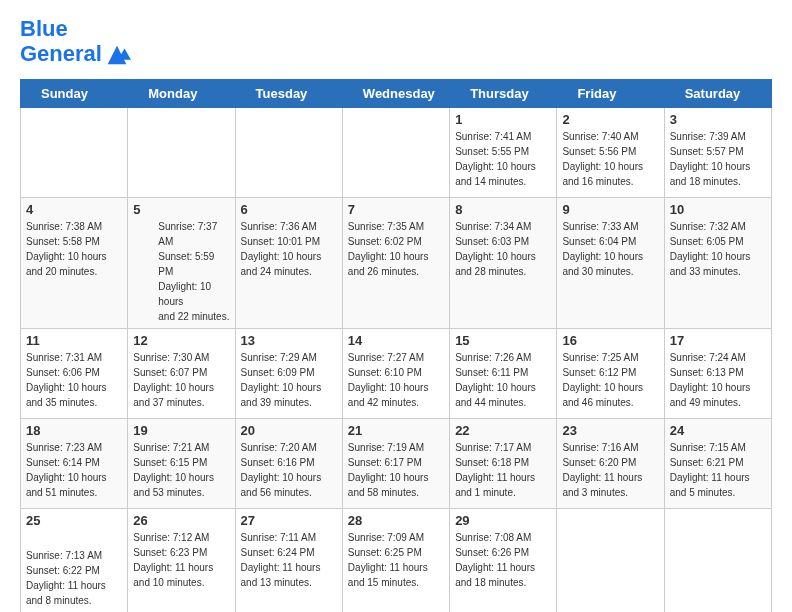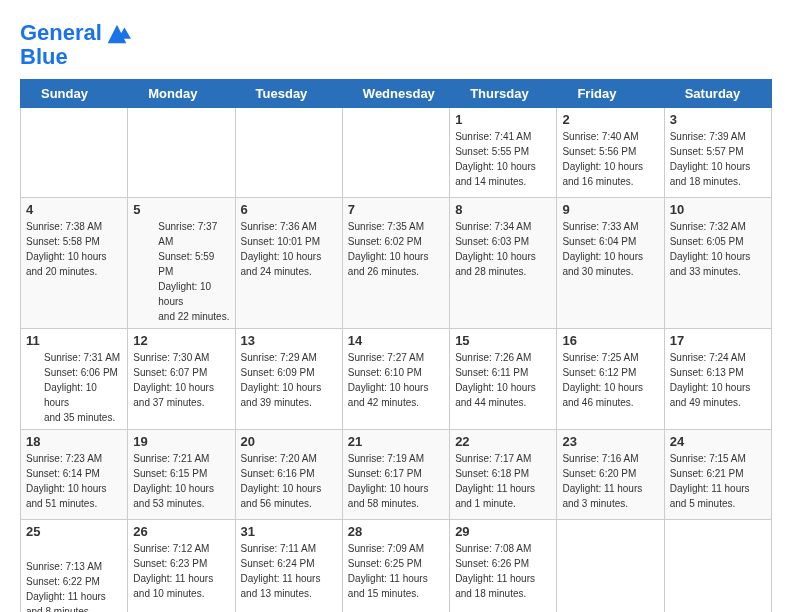--- a/index.html
+++ b/index.html
@@ -75,30 +75,30 @@
     td.empty {
       background: #fff;
     }
   </style>
 </head>
 <body>
 
 <div class="header">
   <div class="logo">
     <div>
+      <div style="font-size:22px;font-weight:bold;color:#1a73e8;line-height:1.15;margin-top:-4px;">Blue</div>
       <div style="display:flex;align-items:center;">
         <div style="font-size:22px;font-weight:bold;color:#333;line-height:1.15;">
           <span style="color:#1a73e8;">General</span><svg class="logo-icon" viewBox="0 0 30 30" width="28" height="28" style="vertical-align:middle;margin:0 1px;">
               <polygon points="5,25 15,5 25,25" fill="#1a73e8"></polygon>
               <polygon points="18,20 25,8 32,20" fill="#1a73e8" transform="translate(-2,0)"></polygon>
             </svg>
         </div>
         <div></div>
       </div>
-      <div style="font-size:22px;font-weight:bold;color:#1a73e8;line-height:1.15;margin-top:-4px;">Blue</div>
     </div>
   </div>
   <div class="title-block">
     <div class="month-title"></div>
     <div class="location"></div>
   </div>
 </div>
 
 <table>
   <thead>
@@ -187,21 +187,21 @@
           <div class="day-number">10</div>
           <div class="day-info" style="white-space: pre-line;">Sunrise: 7:32 AM
 Sunset: 6:05 PM
 Daylight: 10 hours
 and 33 minutes.</div>
         </td>
       </tr>
       <tr>
         <td>
           <div class="day-number">11</div>
-          <div class="day-info" style="white-space: pre-line; margin-left: 18px;">Sunrise: 7:31 AM
+          <div class="day-info" style="white-space: pre-line;">Sunrise: 7:31 AM
 Sunset: 6:06 PM
 Daylight: 10 hours
 and 35 minutes.</div>
         </td>
         <td>
           <div class="day-number">12</div>
           <div class="day-info" style="white-space: pre-line;">Sunrise: 7:30 AM
 Sunset: 6:07 PM
 Daylight: 10 hours
 and 37 minutes.</div>
@@ -302,21 +302,21 @@
 and 8 minutes.</div>
         </td>
         <td>
           <div class="day-number">26</div>
           <div class="day-info" style="white-space: pre-line;">Sunrise: 7:12 AM
 Sunset: 6:23 PM
 Daylight: 11 hours
 and 10 minutes.</div>
         </td>
         <td>
-          <div class="day-number">31</div>
+          <div class="day-number">27</div>
           <div class="day-info" style="white-space: pre-line;">Sunrise: 7:11 AM
 Sunset: 6:24 PM
 Daylight: 11 hours
 and 13 minutes.</div>
         </td>
         <td>
           <div class="day-number">28</div>
           <div class="day-info" style="white-space: pre-line;">Sunrise: 7:09 AM
 Sunset: 6:25 PM
 Daylight: 11 hours

